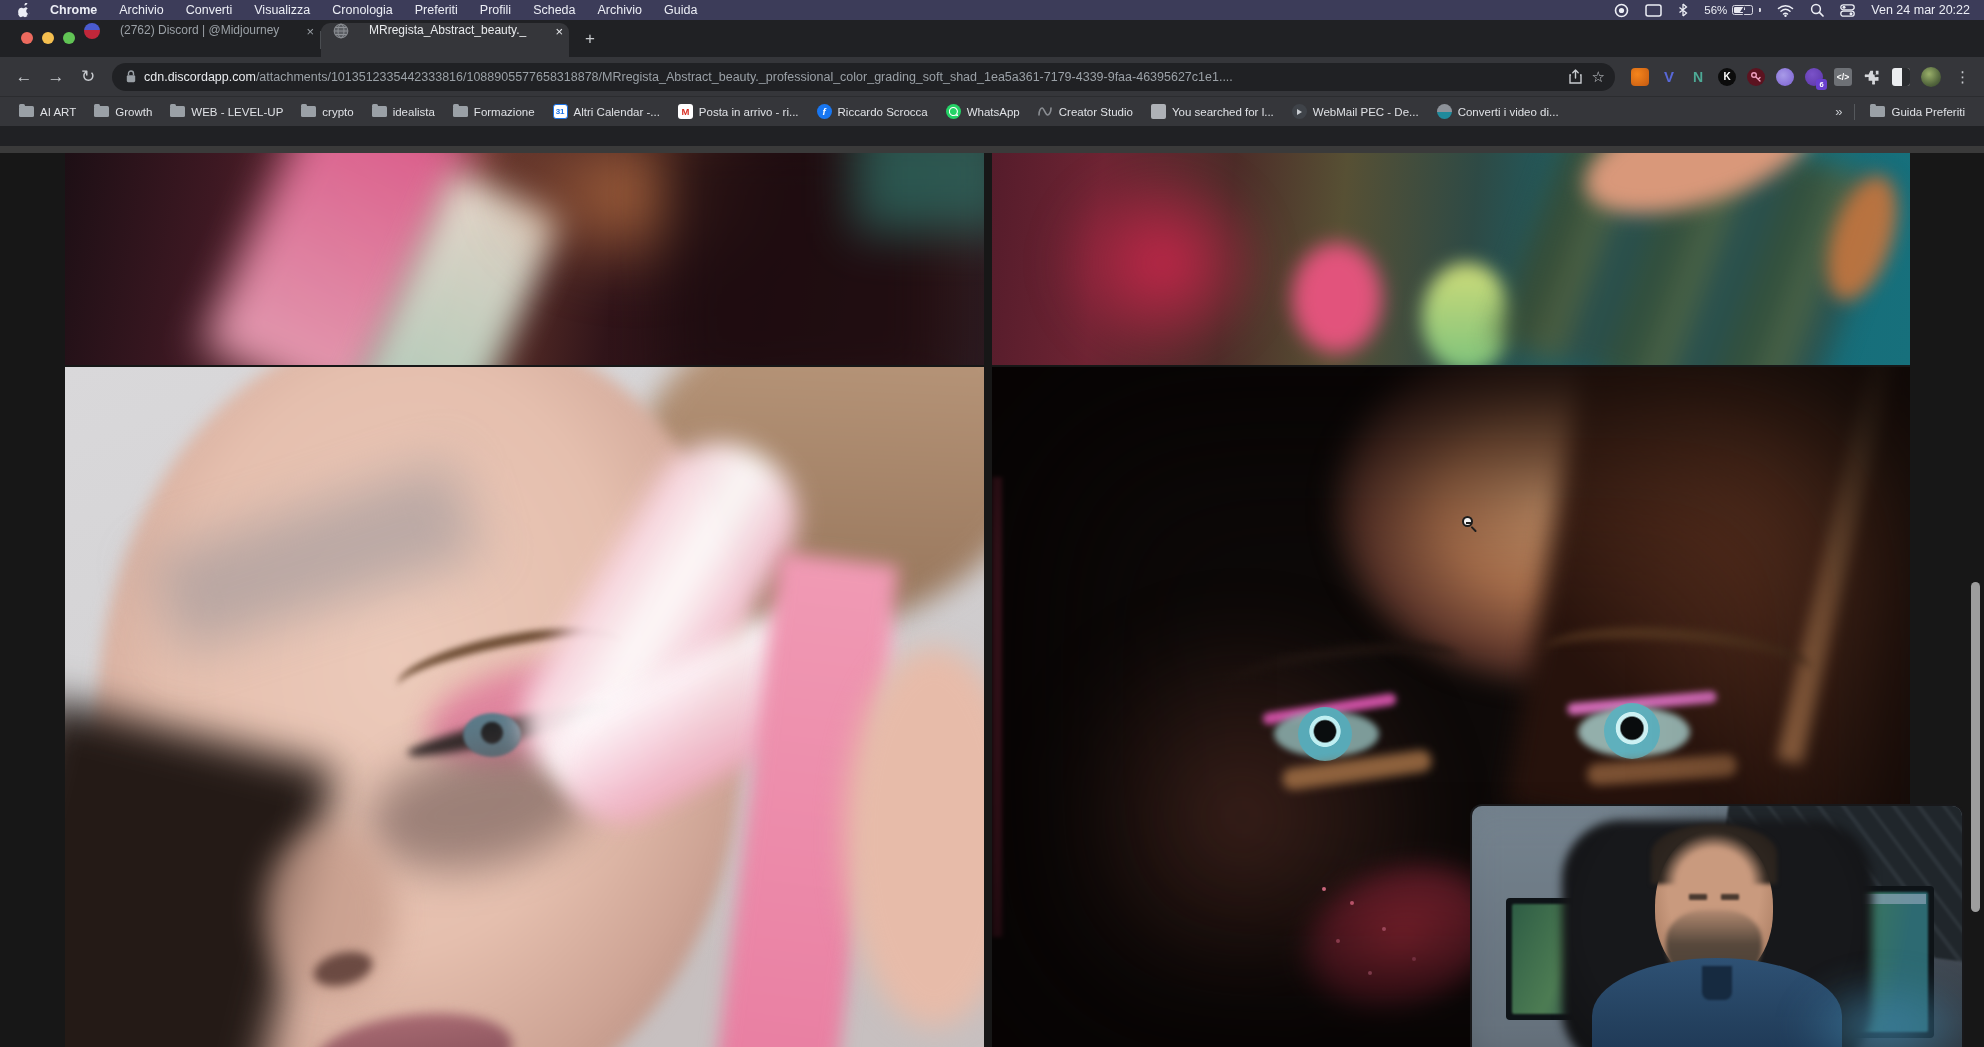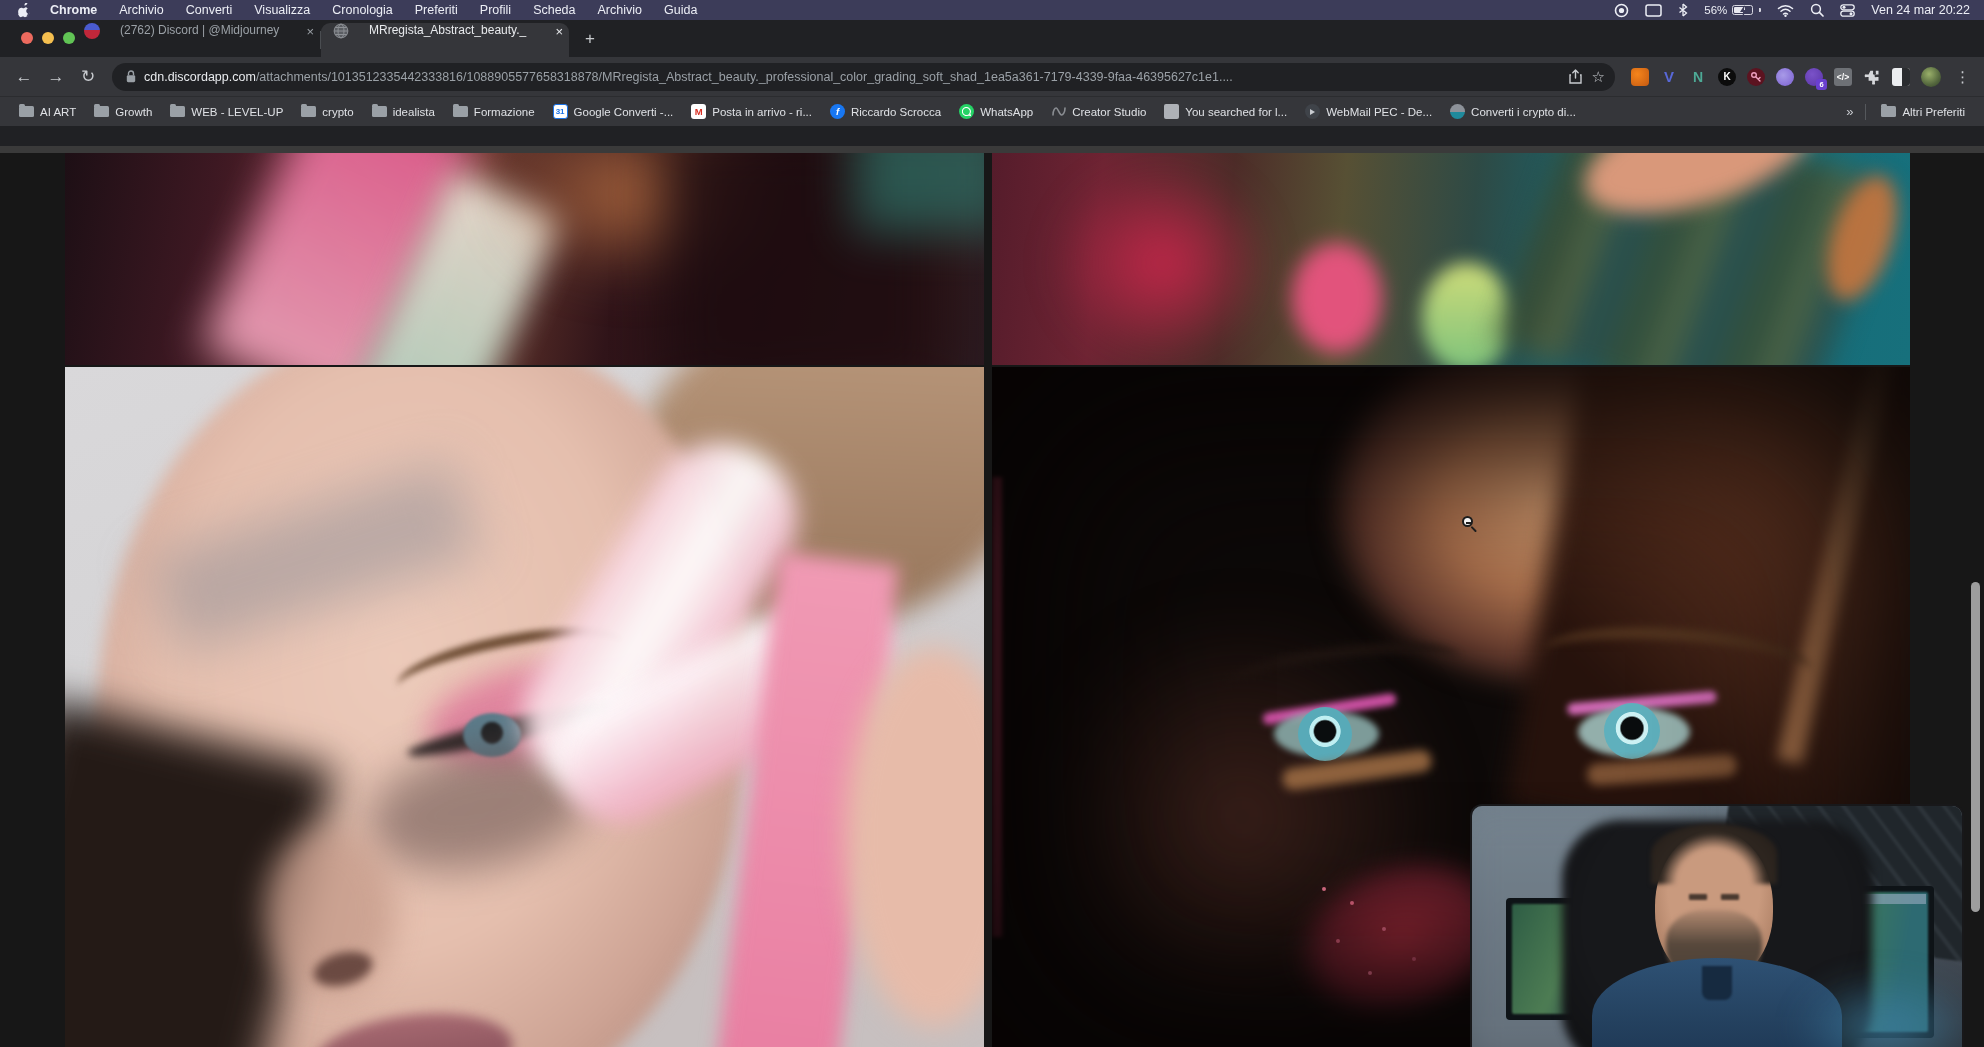--- a/index.html
+++ b/index.html
@@ -265,21 +265,21 @@
       <div class="bm">
           <span class="folder"></span>
           <span>idealista</span>
         </div>
       <div class="bm">
           <span class="folder"></span>
           <span>Formazione</span>
         </div>
       <div class="bm">
           <span class="bm-ic" style="background:#fff; color:#1a73e8; border:1px solid #1a73e8; font-size:8px">31</span>
-          <span>Google Converti -...</span>
+          <span>Altri Calendar -...</span>
         </div>
       <div class="bm">
           <span class="bm-ic" style="background:#fff; color:#d93025">M</span>
           <span>Posta in arrivo - ri...</span>
         </div>
       <div class="bm">
           <span class="bm-ic" style="background:#1877f2; border-radius:50%; font-style:italic">f</span>
           <span>Riccardo Scrocca</span>
         </div>
       <div class="bm">
@@ -305,28 +305,28 @@
       <div class="bm">
           <span class="bm-ic" style="background:#3f4349; border-radius:50%">
             <svg width="7" height="8" viewBox="0 0 7 8">
               <path d="M1 1 L6 4 L1 7 Z" fill="#c9ccd1"></path>
             </svg>
           </span>
           <span>WebMail PEC - De...</span>
         </div>
       <div class="bm">
           <span class="bm-ic" style="background:linear-gradient(180deg,#8d9299 0 55%, #1f8a9c 55% 100%); border-radius:50%"></span>
-          <span>Converti i crypto di...</span>
+          <span>Converti i video di...</span>
         </div>
       <div class="bm-spacer"></div>
       <span class="chev">»</span>
       <span class="bm-sep"></span>
       <div class="bm">
           <span class="folder"></span>
-          <span>Altri Preferiti</span>
+          <span>Guida Preferiti</span>
         </div>
     </div>
 
     <div class="content">
       <div class="top-strip"></div>
 
       <div class="img" style="left:65px; top:7px; width:919px; height:212px; background:linear-gradient(100deg,#1d0f15 0%,#3d1822 16%,#5a252c 28%,#6b3a2f 44%,#301419 60%,#241013 76%,#33191b 92%,#2a1a20 100%)">
         <div class="blob" style="left:190px; top:-60px; width:170px; height:300px; transform:rotate(24deg); background:linear-gradient(180deg,#e85f93,#f2a9bf); filter:blur(20px); opacity:.9"></div>
         <div class="blob" style="left:330px; top:30px; width:120px; height:260px; transform:rotate(24deg); background:linear-gradient(180deg,#f7efe2,#b9e3cf); filter:blur(16px); opacity:.85"></div>
         <div class="blob" style="left:430px; top:-50px; width:280px; height:180px; background:radial-gradient(closest-side,#b06a40,transparent); filter:blur(26px)"></div>

